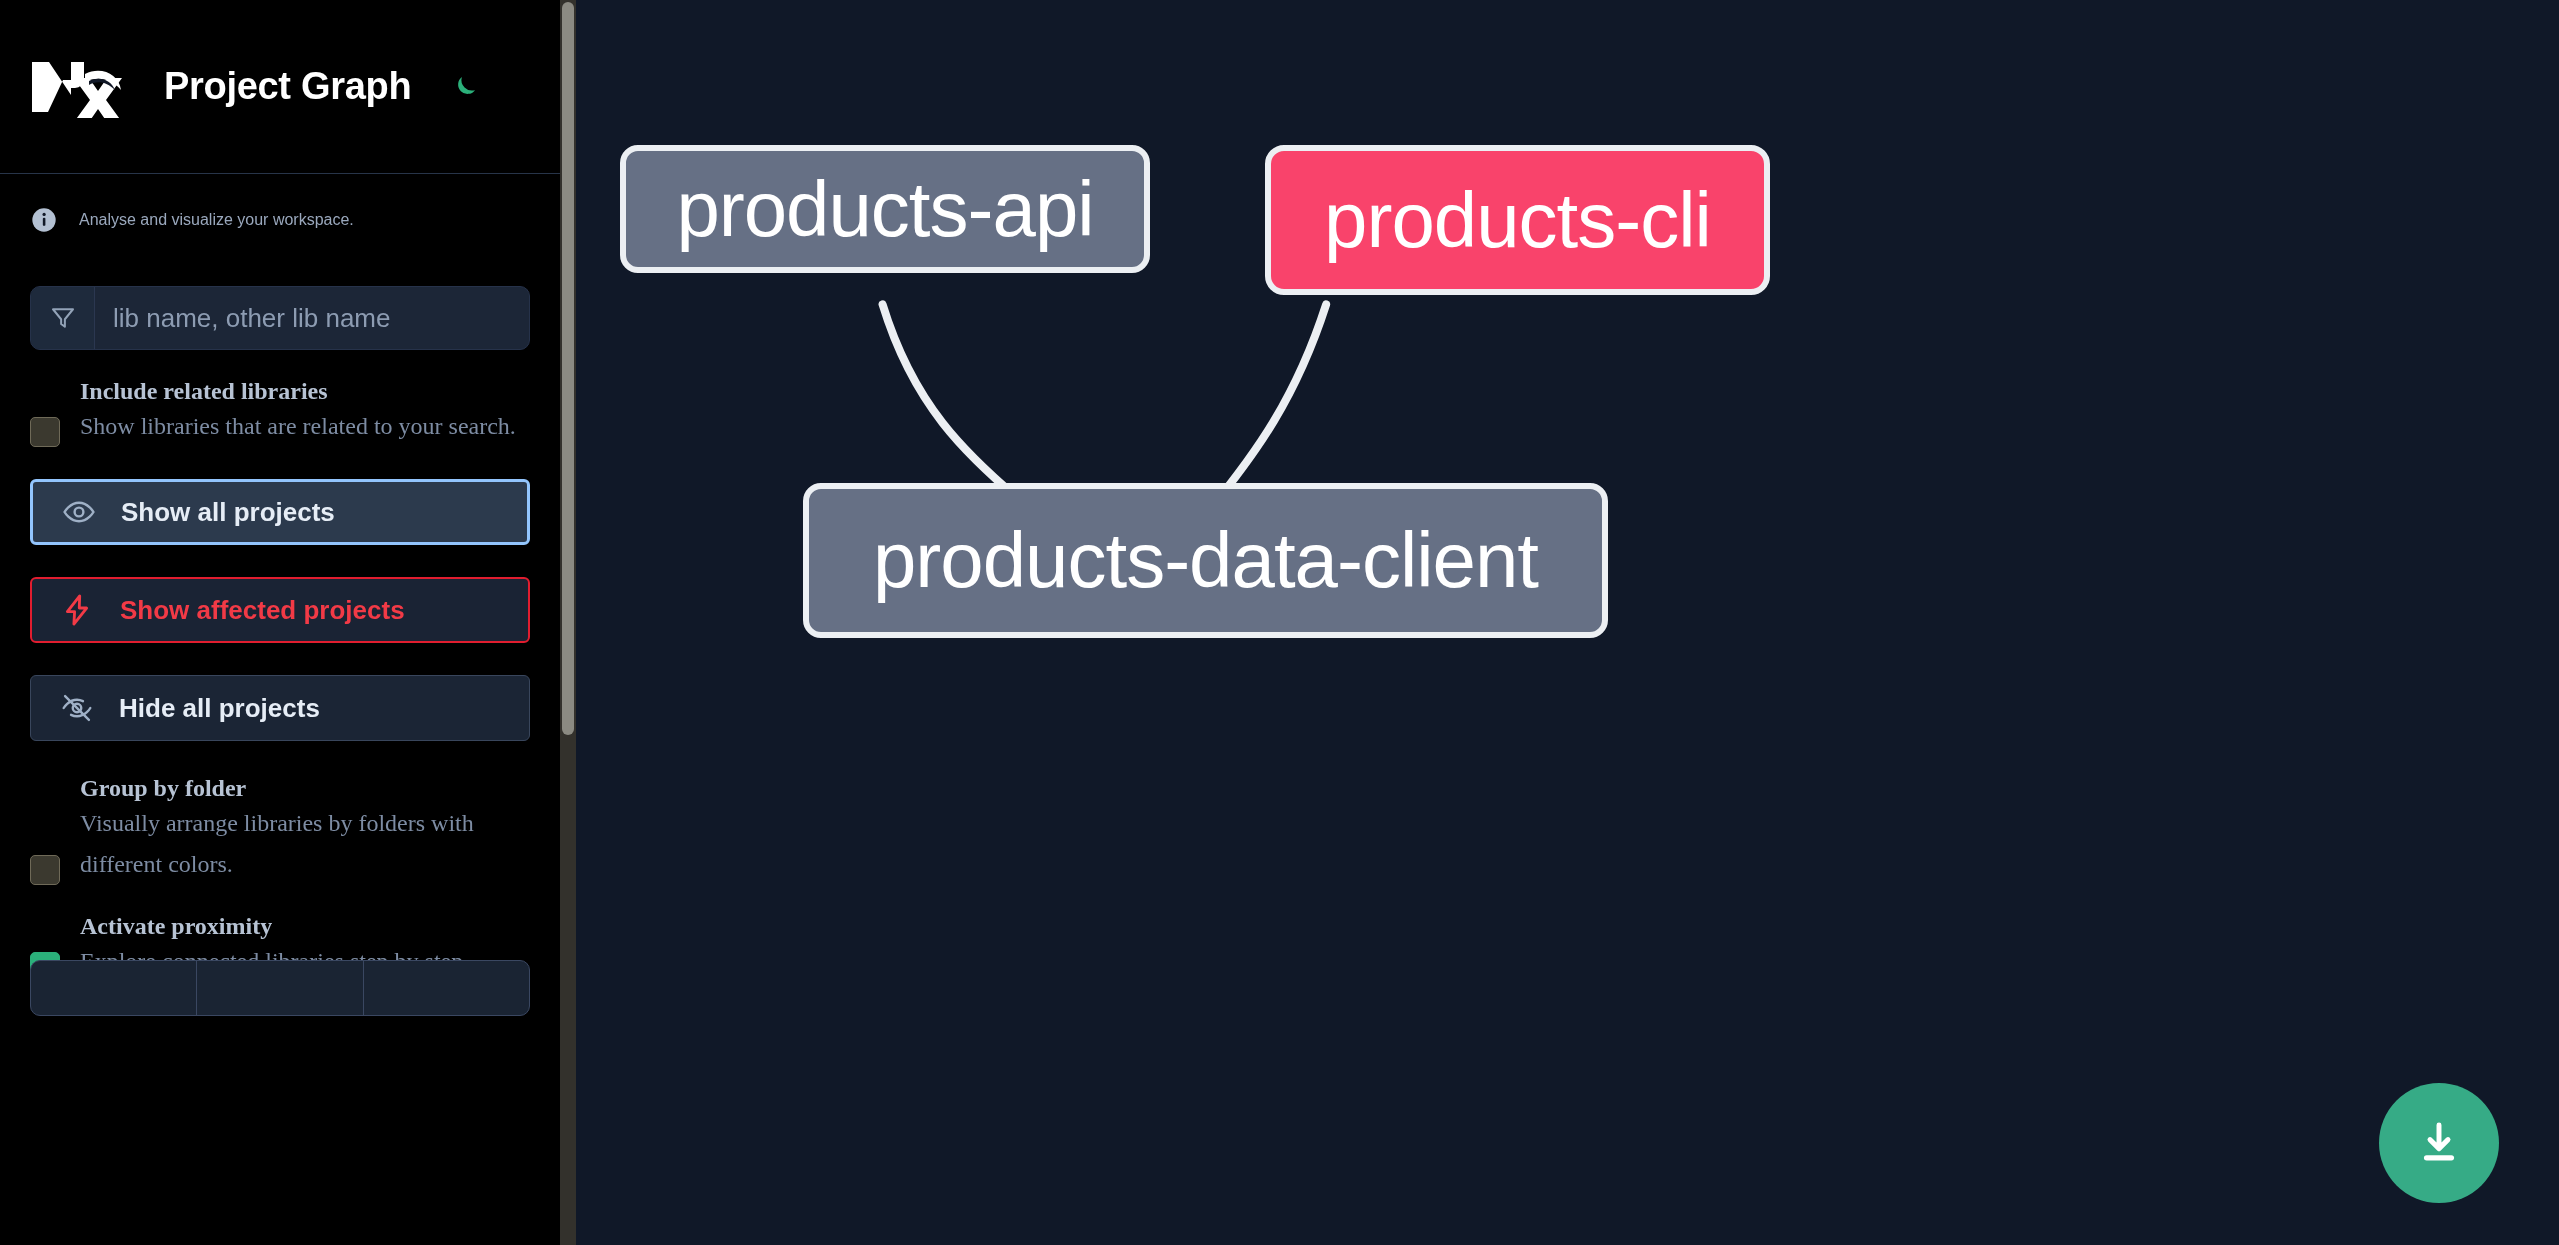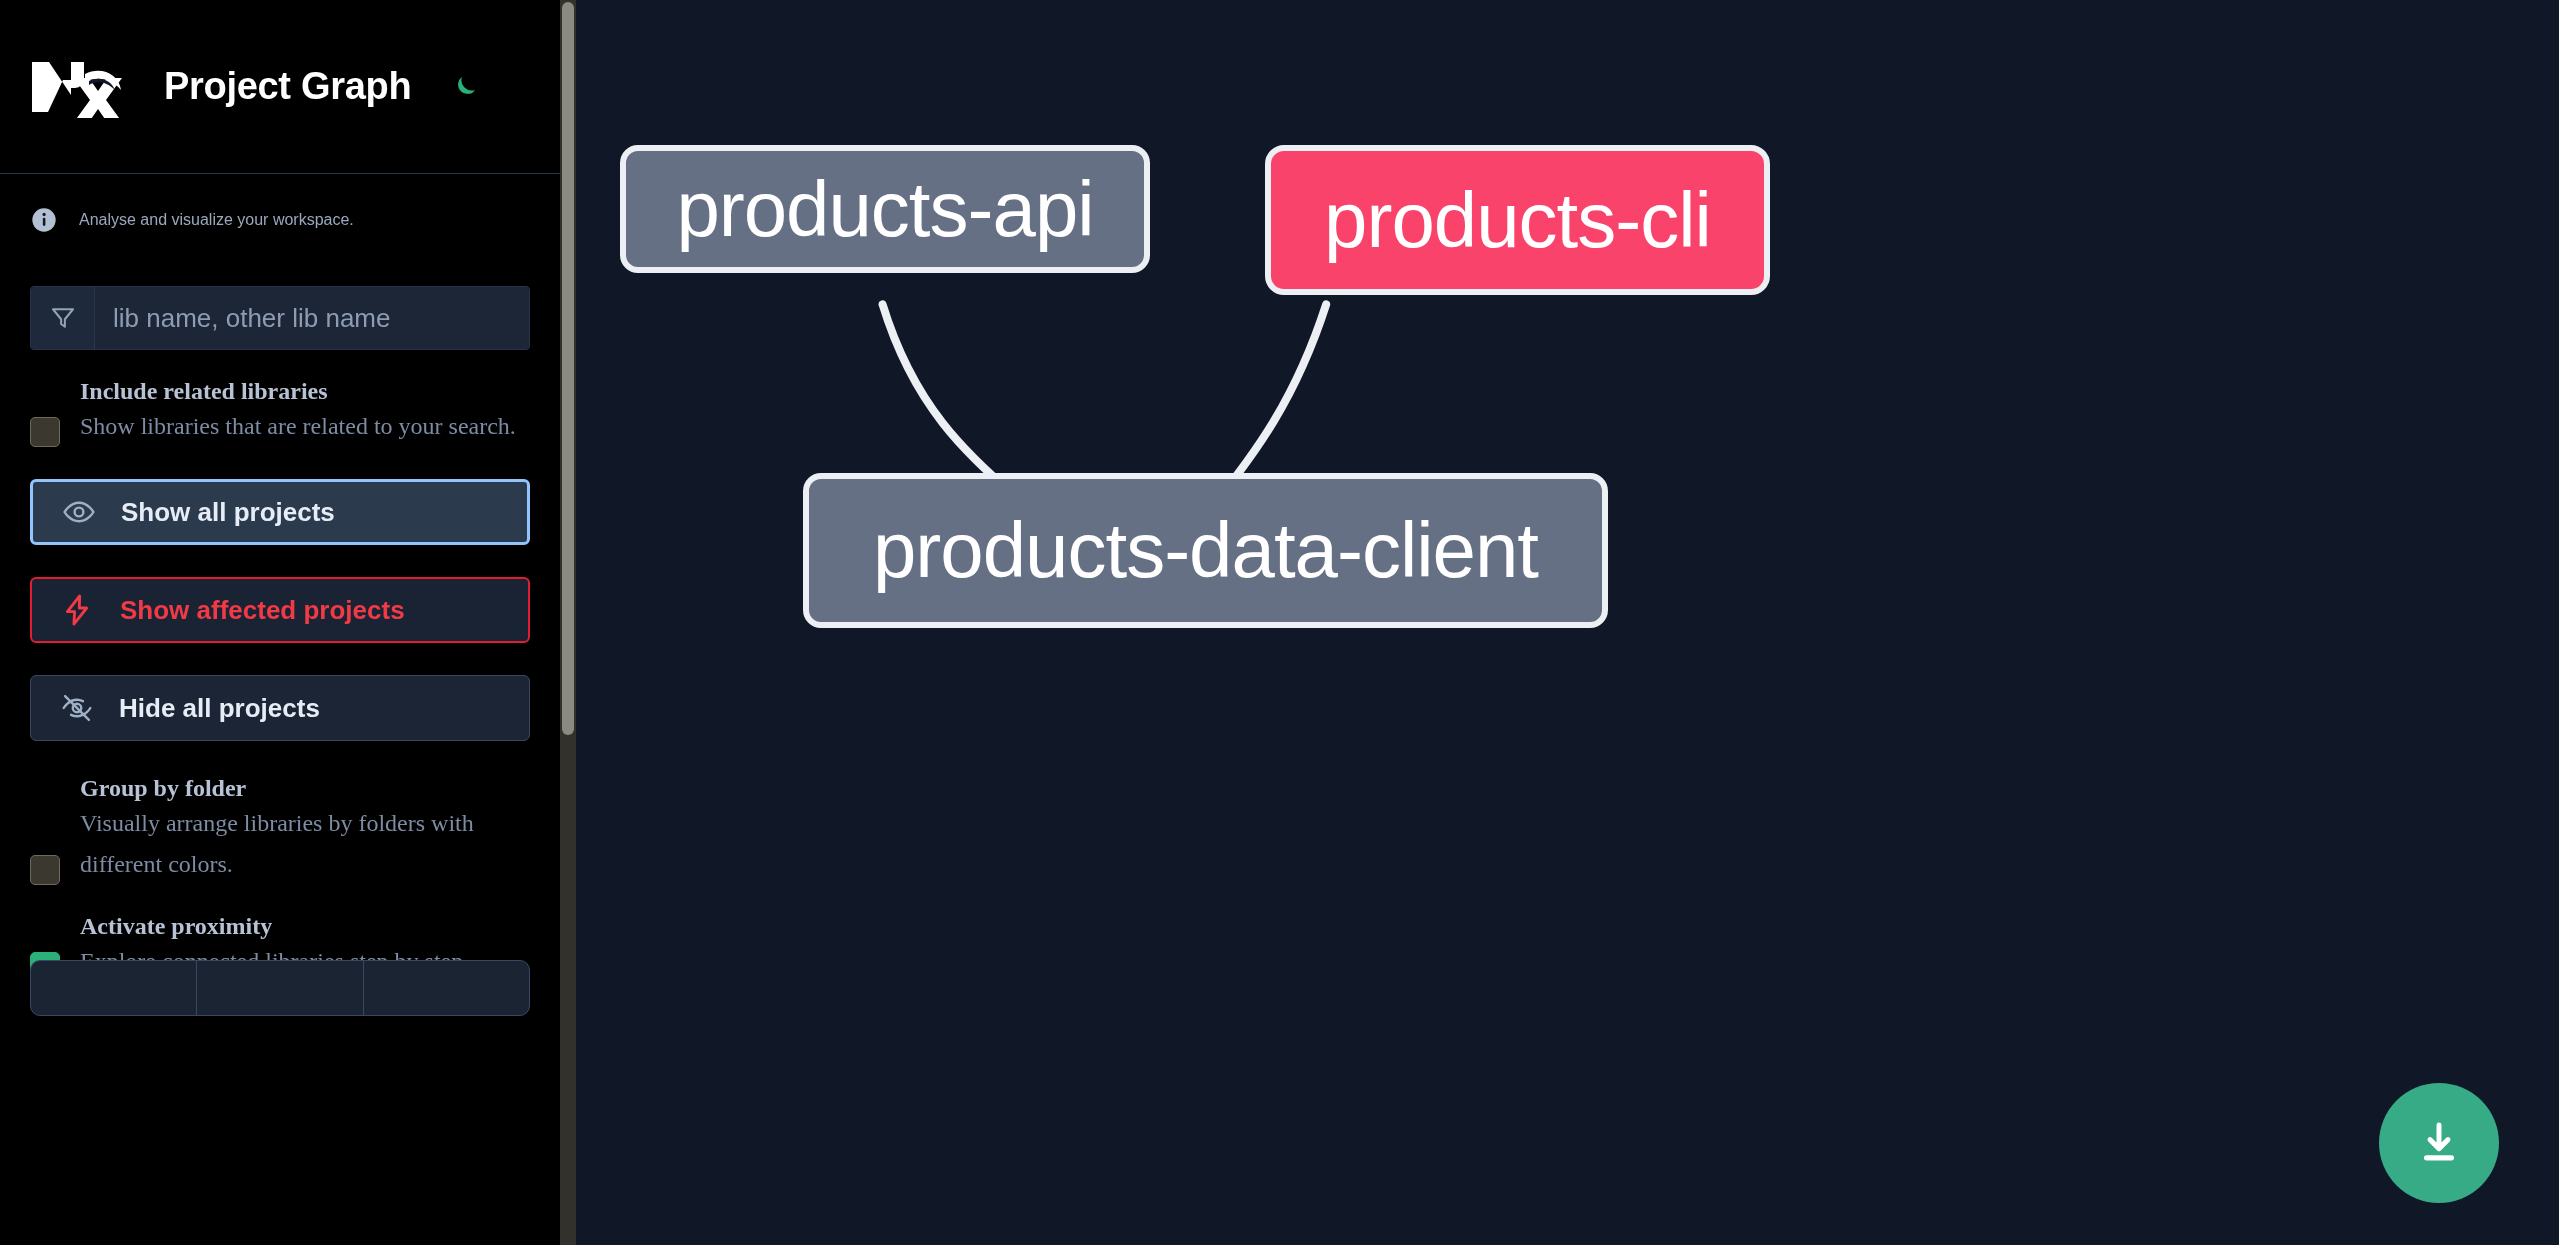--- a/index.html
+++ b/index.html
@@ -57,21 +57,21 @@
     color: #9aa8bd;
     white-space: nowrap;
   }
 
   .search-wrap {
     margin: 20px 30px 0 30px;
     height: 64px;
     display: flex;
     align-items: stretch;
     background: #1c2637;
-    border-radius: 4px;
+    border-radius: 10px;
     border: 1px solid #26324a;
     overflow: hidden;
   }
   .filter-btn {
     width: 64px;
     display: flex; align-items: center; justify-content: center;
     background: #1e2a3c;
     border-right: 1px solid #2b3750;
     cursor: pointer;
   }
@@ -331,21 +331,21 @@
     </svg>
 
     <div class="node gray" style="left:60px; top:145px; width:530px; height:128px;">
       <span class="node-label">products-api</span>
     </div>
 
     <div class="node rose" style="left:705px; top:145px; width:505px; height:150px;">
       <span class="node-label">products-cli</span>
     </div>
 
-    <div class="node gray" style="left:243px; top:473px; width:805px; height:155px;">
+    <div class="node gray" style="left:243px; top:483px; width:805px; height:155px;">
       <span class="node-label">products-data-client</span>
     </div>
 
     <div class="dl-btn">
       <svg viewBox="0 0 24 24" width="54" height="54" aria-hidden="true">
         <path d="M12 4v9.5M12 14.5l-4-4M12 14.5l4-4" fill="none" stroke="#ffffff" stroke-width="2.2" stroke-linecap="round" stroke-linejoin="round"></path>
         <line x1="6.5" y1="18.6" x2="17.5" y2="18.6" stroke="#ffffff" stroke-width="2.4" stroke-linecap="round"></line>
       </svg>
     </div>
 

